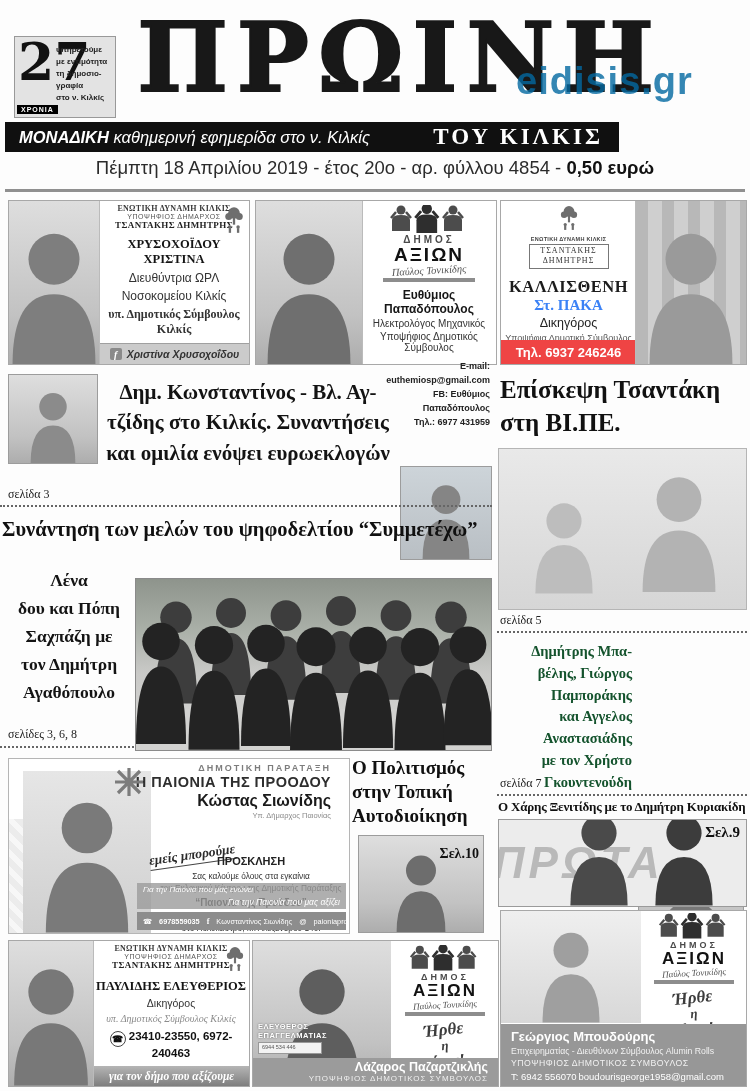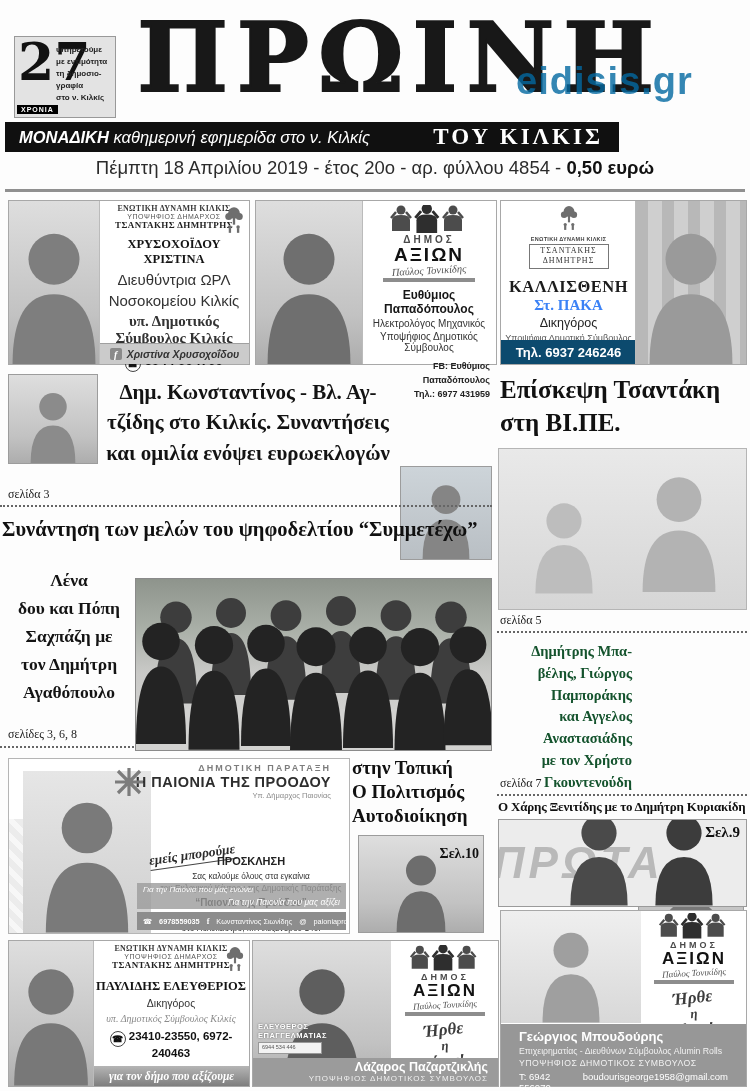--- a/index.html
+++ b/index.html
@@ -32,21 +32,21 @@
   
   .adbox{border:1px solid #a8a8a8;background:#fff;}
   .ad1{left:8px;top:200px;width:240px;height:163px;}
   .ad1 .photo{position:absolute;left:0;top:0;width:90px;height:163px;border:none;border-right:1px solid #bbb;}
   .ad1 .right{position:absolute;left:92px;top:3px;width:146px;text-align:center;}
   .edk-l1{font-size:8px;font-weight:bold;color:#3a3a3a;font-family:"Liberation Serif",serif;letter-spacing:.3px;}
   .edk-l2{font-size:7px;color:#555;letter-spacing:.5px;}
   .edk-l3{font-size:9px;font-weight:bold;font-family:"Liberation Serif",serif;letter-spacing:.4px;color:#222;}
   .tree-ico{position:absolute;right:1px;top:2px;}
   .ad1 .nm{margin-top:7px;font-family:"Liberation Serif",serif;font-weight:bold;font-size:12.5px;color:#151515;}
-  .ad1 .rl{font-size:15px;color:#333;margin-top:4px;}
+  .ad1 .rl{font-size:12px;color:#333;margin-top:4px;}
   .ad1 .ph{margin-top:6px;font-weight:bold;font-size:13.5px;color:#111;}
   .circ{display:inline-block;width:14px;height:14px;border:1px solid #444;border-radius:50%;font-size:9px;line-height:14px;vertical-align:-2px;}
   .fbbar{position:absolute;left:91px;right:0;bottom:0;height:20px;background:#cbcbcb;border-top:1px solid #a0a0a0;
          display:flex;align-items:center;justify-content:center;gap:5px;font-style:italic;font-weight:bold;font-size:10.5px;color:#333;}
   .fbic{display:inline-flex;align-items:center;justify-content:center;width:12px;height:12px;background:#8a8a8a;color:#fff;
         font-family:"Liberation Serif",serif;font-weight:bold;font-size:10px;border-radius:2px;}
 
   .ad2{left:255px;top:200px;width:240px;height:163px;}
   .ad2 .photo{position:absolute;left:0;top:0;width:106px;height:163px;border:none;border-right:1px solid #bbb;}
   .ad2 .right{position:absolute;left:110px;top:4px;width:126px;text-align:center;}
@@ -61,21 +61,21 @@
   .ad3{left:500px;top:200px;width:245px;height:163px;}
   .ad3 .left{position:absolute;left:0;top:0;width:135px;text-align:center;}
   .ad3 .lg{margin:4px auto 0 auto;width:108px;}
   .ad3 .lg .tl{font-size:5.5px;color:#444;font-weight:bold;letter-spacing:.3px;margin-top:1px;}
   .ad3 .lg .bx{border:1px solid #777;margin:2px auto 0 auto;width:78px;padding:1px 0;
                font-family:"Liberation Serif",serif;font-size:8px;letter-spacing:1px;color:#333;line-height:1.3;}
   .ad3 .nm1{margin-top:8px;font-family:"Liberation Serif",serif;font-weight:bold;font-size:16.5px;color:#1c1c1c;letter-spacing:.5px;}
   .ad3 .nm2{font-family:"Liberation Serif",serif;font-weight:bold;font-size:15px;color:#3b82f6;}
   .ad3 .rl1{font-size:12.5px;color:#222;margin-top:2px;}
   .ad3 .rl2{font-size:9px;color:#555;margin-top:3px;}
-  .ad3 .phbar{position:absolute;left:0;bottom:0;width:135px;height:24px;background:#0c4a6e;color:#fff;
+  .ad3 .phbar{position:absolute;left:0;bottom:0;width:135px;height:24px;background:#ef4444;color:#fff;
               font-weight:bold;font-size:13px;display:flex;align-items:center;justify-content:center;}
   .ad3 .photo{position:absolute;right:0;top:0;width:110px;height:163px;border:none;border-left:1px solid #bbb;
               background:repeating-linear-gradient(90deg,#b8b8b8 0 12px,#cfcfcf 12px 26px);}
 
   
   .a1-pl{left:8px;top:374px;width:88px;height:88px;}
   .a1-pr{left:400px;top:376px;width:90px;height:92px;}
   .a1-head{left:100px;top:377px;width:296px;text-align:center;font-family:"Liberation Serif",serif;
            font-weight:bold;font-size:21px;line-height:1.45;color:#131313;}
   .a1-page{left:8px;top:487px;}
@@ -157,21 +157,21 @@
   .ad5 .bar{position:absolute;left:0;right:0;bottom:0;height:28px;background:#9b9b9b;color:#fff;}
   .ad5 .bar .nm{position:absolute;right:10px;top:2px;font-weight:bold;font-size:12.5px;}
   .ad5 .bar .rl{position:absolute;right:10px;bottom:3px;font-size:8px;letter-spacing:1px;color:#efefef;}
   .ad5 .side{position:absolute;left:5px;bottom:32px;text-align:left;}
   .ad5 .side .s{font-size:7.5px;font-weight:bold;color:#fff;text-shadow:0 0 2px #555;letter-spacing:.5px;}
   .ad5 .side .box{margin-top:2px;background:#f3f3f3;border:1px solid #999;color:#555;font-size:5.5px;padding:1px 3px;width:56px;line-height:1.4;}
 
   .ad6{left:500px;top:910px;width:245px;height:175px;}
   .ad6 .photo{position:absolute;left:0;top:0;width:140px;height:112px;border:none;background:linear-gradient(180deg,#efefef,#d8d8d8);}
   .ad6 .right{position:absolute;left:144px;top:2px;width:98px;text-align:center;}
-  .ad6 .panel{position:absolute;left:0;right:0;bottom:0;height:62px;background:#979797;color:#fff;padding:5px 18px;box-sizing:border-box;text-align:left;}
+  .ad6 .panel{position:absolute;left:0;right:0;bottom:0;height:62px;background:#979797;color:#fff;padding:5px 10px;box-sizing:border-box;text-align:left;}
   .ad6 .panel .nm{font-weight:bold;font-size:13px;}
   .ad6 .panel .r1{font-size:8.7px;color:#f1f1f1;margin-top:2px;}
   .ad6 .panel .r2{font-size:8.7px;color:#f1f1f1;letter-spacing:.5px;margin-top:2px;}
   .ad6 .panel .ct{font-size:9.5px;margin-top:3px;display:flex;gap:2px;}
 
   .people-ico{display:block;margin:0 auto;}
 </style>
 </head>
 <body>
 
@@ -278,20 +278,21 @@
           <use href="#people"></use>
         </svg>
       <div class="axion-dimos">ΔΗΜΟΣ</div>
       <div class="axion-axion">ΑΞΙΩΝ</div>
       <div class="axion-sig">Παύλος Τονικίδης</div>
       <div class="axion-cap"></div>
       <div class="nm">Ευθύμιος Παπαδόπουλος</div>
       <div class="rl">Ηλεκτρολόγος Μηχανικός</div>
       <div class="rl">Υποψήφιος Δημοτικός Σύμβουλος</div>
       <div class="ct">
+        <div>E-mail: euthemiosp@gmail.com</div>
         <div>FB: Ευθύμιος Παπαδόπουλος</div>
         <div>Τηλ.: 6977 431959</div>
       </div>
     </div>
   </div>
 
   <div class="abs adbox ad3">
     <div class="left">
       <div class="lg">
         <svg width="22" height="26" viewBox="0 0 40 48">
@@ -419,20 +420,21 @@
         </svg>
       </div>
     <div class="hdr" style="position:absolute;">
       <div class="kick">ΔΗΜΟΤΙΚΗ ΠΑΡΑΤΑΞΗ</div>
       <div class="party" style="position:relative;">
         <svg class="flake" width="28" height="28" viewBox="0 0 28 28" style="position:absolute;left:-2px;top:-6px;">
             <use href="#flake"></use>
           </svg>
         <span>Η ΠΑΙΟΝΙΑ ΤΗΣ ΠΡΟΟΔΟΥ</span>
       </div>
+      <div class="nm">Κώστας Σιωνίδης</div>
       <div class="rl">Υπ. Δήμαρχος Παιονίας</div>
     </div>
     <div class="script">εμείς μπορούμε</div>
     <div class="inv">
       <div class="t">ΠΡΟΣΚΛΗΣΗ</div>
       <div class="l">Σας καλούμε όλους στα εγκαίνια</div>
       <div class="l">του Εκλογικού Κέντρου της Δημοτικής Παράταξης</div>
       <div class="n">“Παιονία της Προόδου”</div>
       <div class="l">το Σάββατο 20 Απριλίου 2019 και ώρα 8.00 μ.μ.</div>
       <div class="l">στο Πολύκαστρο, Μ. Αλεξάνδρου 140.</div>
@@ -446,22 +448,22 @@
       <span style="font-weight:bold">6978559035</span>
       <span class="fbic" style="width:9px;height:9px;font-size:8px;">f</span>
       <span>Κωνσταντίνος Σιωνίδης</span>
       <span>@</span>
       <span>paioniaproodou@gmail.com</span>
     </div>
   </div>
 
   <div class="abs pol">
     <div class="pol-head">
+      <div>Ο Πολιτισμός</div>
       <div>στην Τοπική</div>
-      <div>Ο Πολιτισμός</div>
       <div>Αυτοδιοίκηση</div>
     </div>
     <div class="photo pol-photo" style="color:#6d6d6d">
       <div class="pol-badge">Σελ.10</div>
       <svg class="sil" viewBox="-50 -70 100 90">
           <use href="#sil" fill="currentColor"></use>
         </svg>
     </div>
     <div class="pol-by">
       <div>Γράφει η</div>

